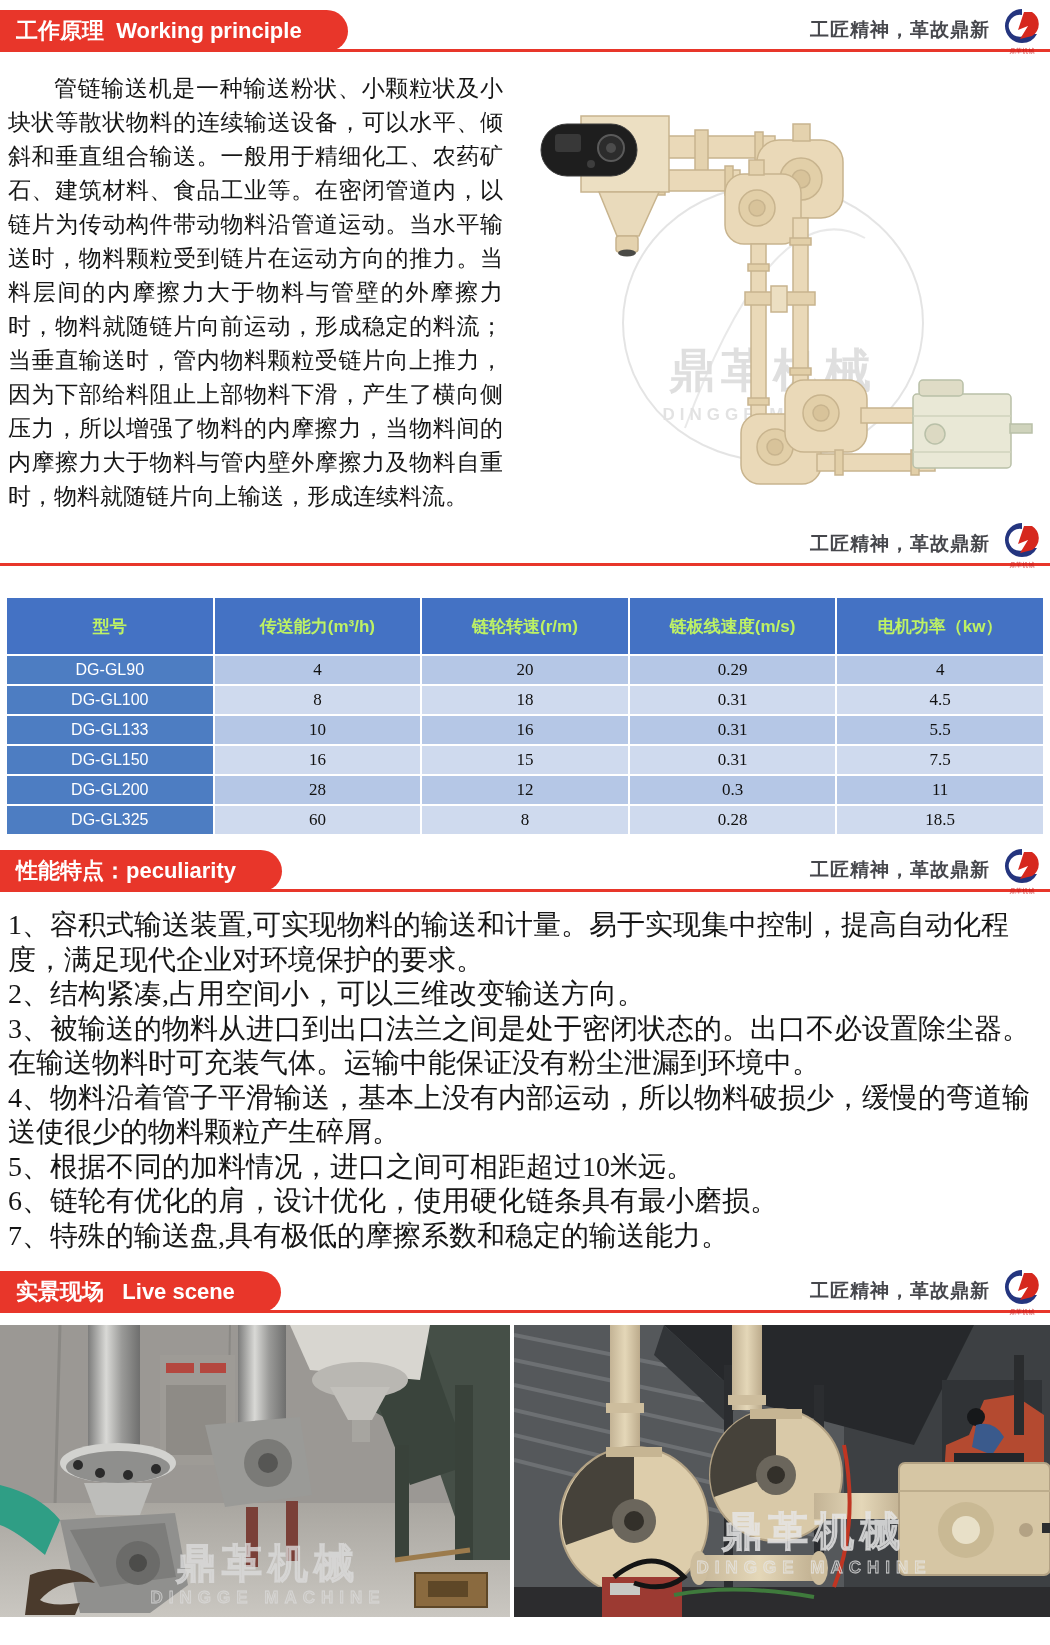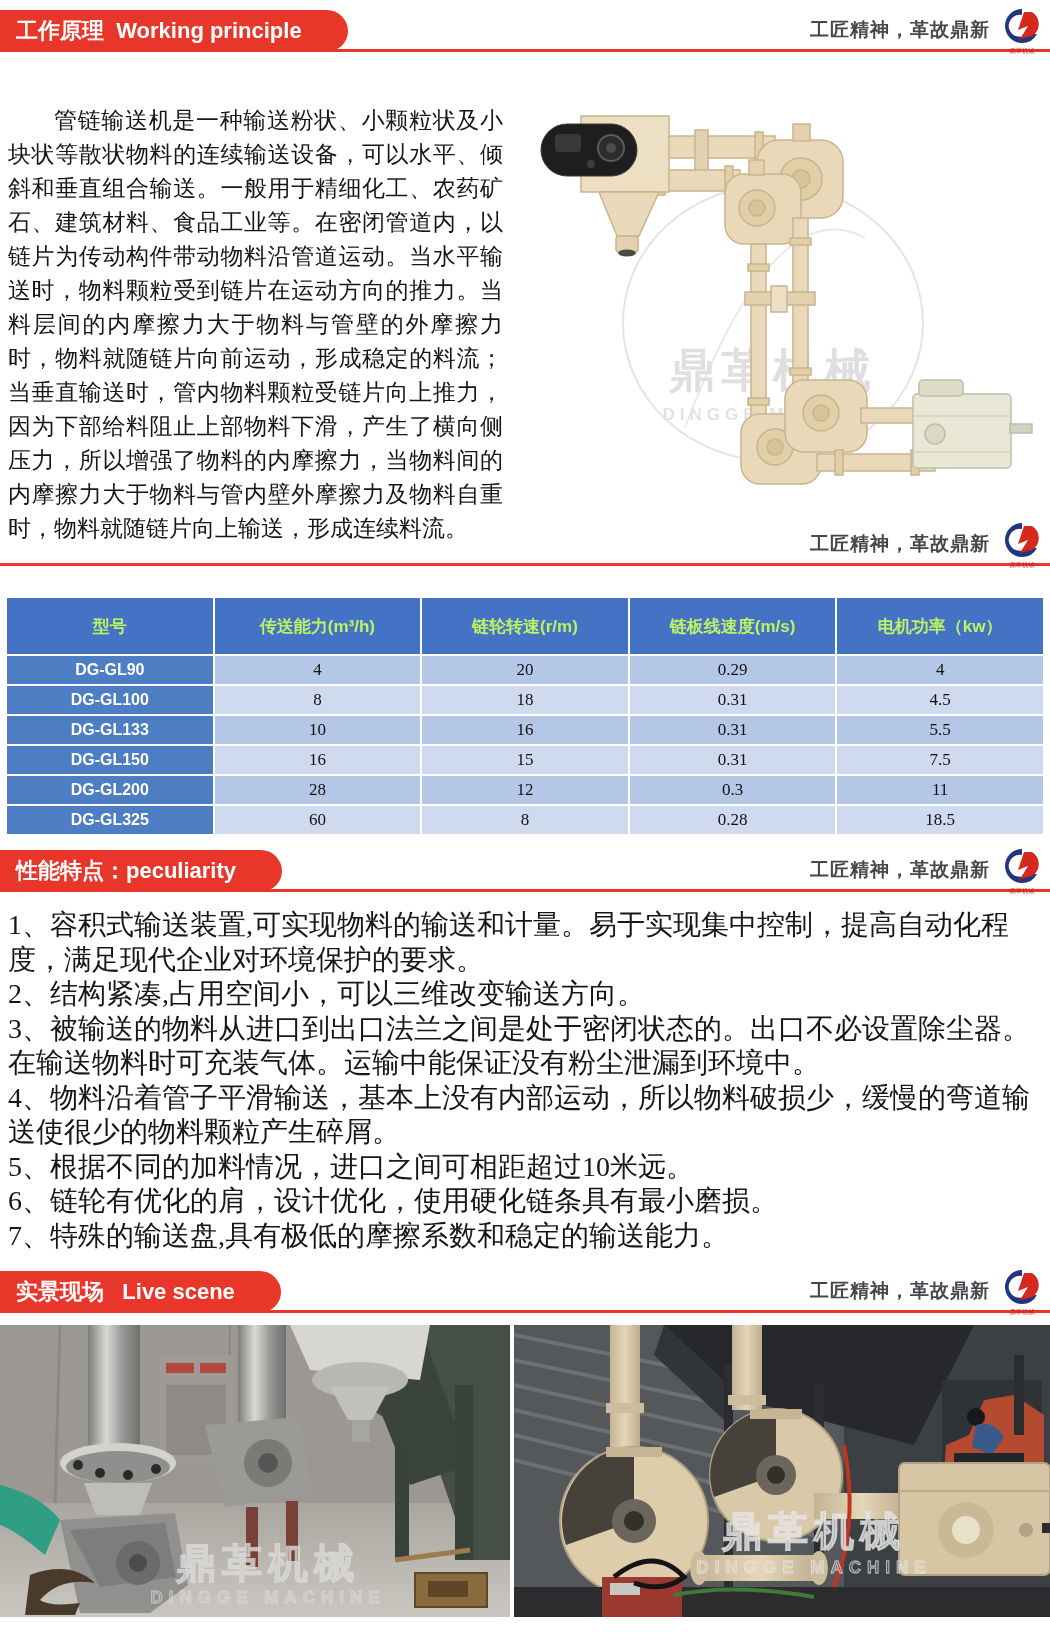--- a/index.html
+++ b/index.html
@@ -14,31 +14,31 @@
             border-radius:0 28px 26px 0; font-weight:bold; font-size:22px; white-space:pre; }
   .head-right { position:absolute; right:8px; top:0; bottom:3px; display:flex; align-items:center; gap:12px; }
   .slogan { color:#46474c; font-size:19px; font-weight:600; letter-spacing:1px; white-space:pre; }
   .logo { display:flex; flex-direction:column; align-items:center; line-height:1; }
   .logo-caption { font-size:7px; color:#c22; margin-top:1px; letter-spacing:0; transform:scale(.9); }
 
   
   .content-row { display:flex; margin-top:16px; height:428px; }
   .principle-text { width:505px; padding:4px 2px 0 8px;
         font-family:"Liberation Serif","DejaVu Serif",serif;
-        font-size:23px; line-height:34px; color:#161616; text-align:justify; text-indent:2em;margin-top:32px; }
+        font-size:23px; line-height:34px; color:#161616; text-align:justify; text-indent:2em; }
   .machine-fig { width:545px; height:428px; }
 
   
   .table-wrap { margin:30px 5px 0 5px; }
   table.tech { width:100%; border-collapse:collapse; table-layout:fixed; }
   table.tech th { background:#4472c4; color:#bef264; font-size:17px; font-weight:bold;
                   height:58px; border:2px solid #fff; }
   table.tech td { height:30px; text-align:center; border:2px solid #fff;
                   font-family:"Liberation Serif","DejaVu Serif",serif; font-size:17px; color:#111; }
-  table.tech td:first-child { background:#4d7dc2; color:#fff; font-weight:bold;
+  table.tech td:first-child { background:#4d7dc2; color:#fff; font-weight:normal;
                   font-family:"Liberation Sans","DejaVu Sans",sans-serif; font-size:16px; }
   table.tech tbody tr:nth-child(odd) td:not(:first-child) { background:#b5c7e6; }
   table.tech tbody tr:nth-child(even) td:not(:first-child) { background:#cfdaee; }
 
   
   .features { margin:16px 8px 0 8px; font-family:"Liberation Serif","DejaVu Serif",serif;
               font-size:28px; line-height:34.5px; color:#161616; }
   .features p { margin:0; }
 
   

